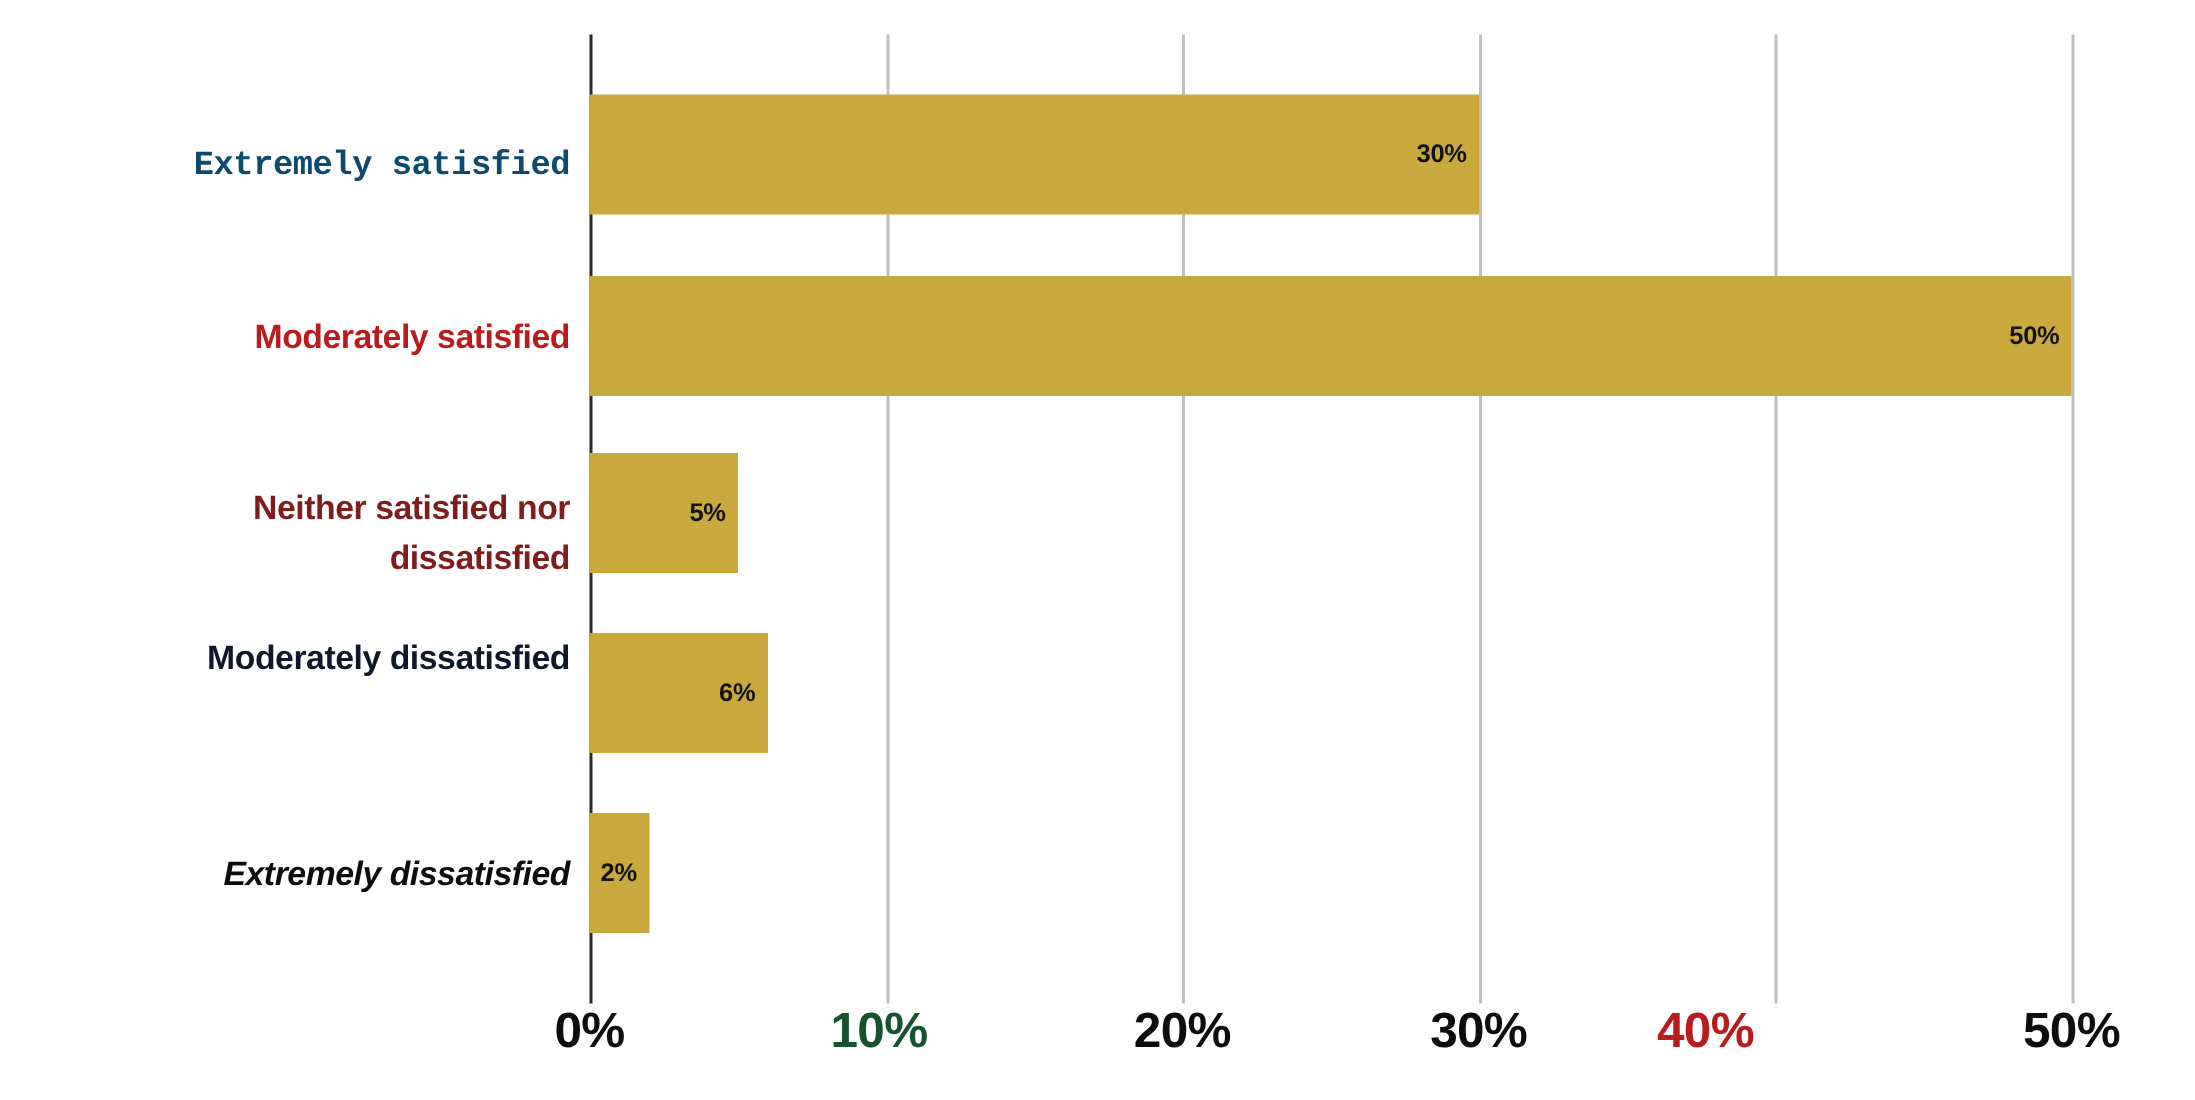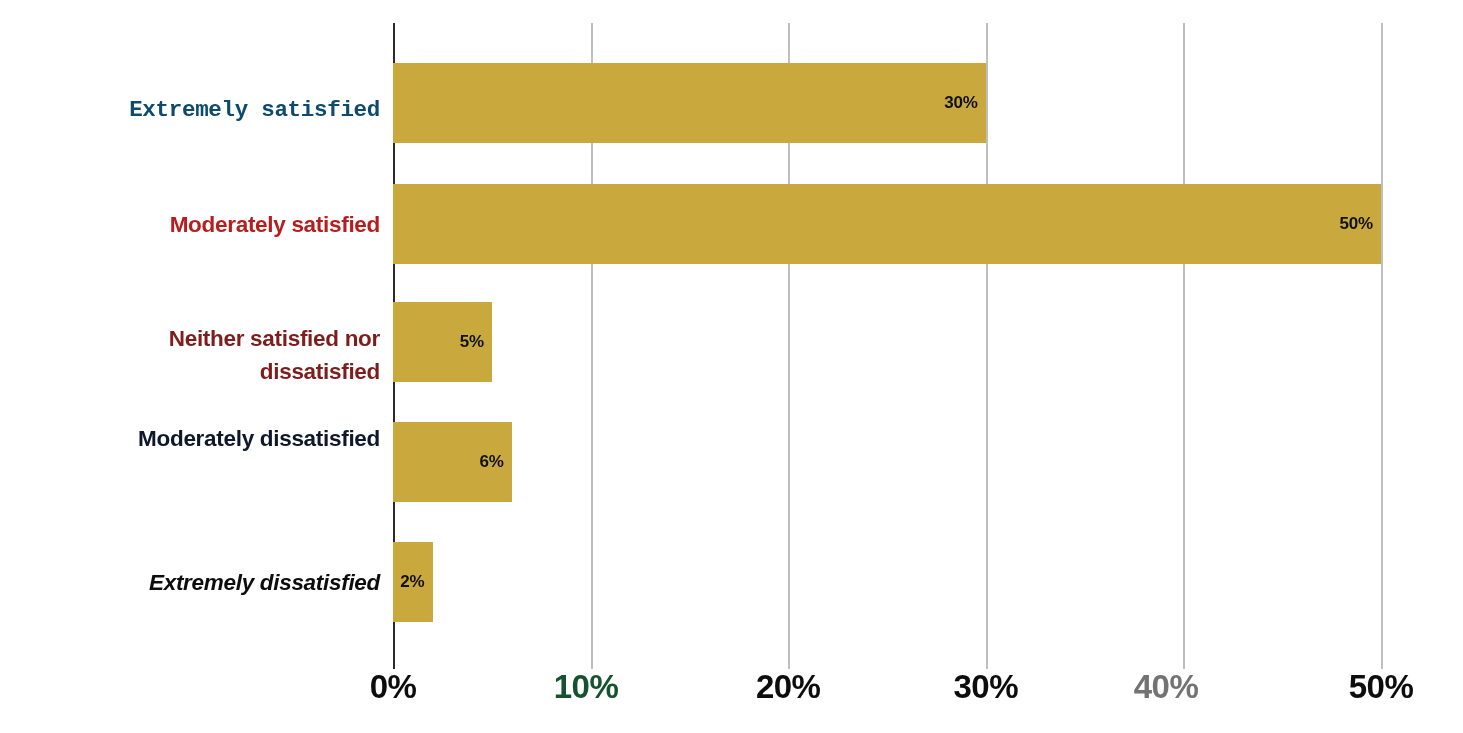--- a/index.html
+++ b/index.html
@@ -136,17 +136,17 @@
 dissatisfied</div>
       <div class="cat-label" style="top: 422px; color: #0f172a;">Moderately dissatisfied</div>
       <div class="cat-label" style="top: 565.5px; color: rgb(13, 13, 13); font-style: italic;">Extremely dissatisfied</div>
     </div>
 
   <div id="xtick-labels">
       <div class="xtick-label" style="left: 313px; color: rgb(13, 13, 13);">0%</div>
       <div class="xtick-label" style="left: 506px; color: #14532d;">10%</div>
       <div class="xtick-label" style="left: 708.2px; color: rgb(13, 13, 13);">20%</div>
       <div class="xtick-label" style="left: 905.8px; color: rgb(13, 13, 13);">30%</div>
-      <div class="xtick-label" style="left: 1086px; color: #737373;">40%</div>
+      <div class="xtick-label" style="left: 1057px; color: #b91c1c;">40%</div>
       <div class="xtick-label" style="left: 1301px; color: rgb(13, 13, 13);">50%</div>
     </div>
 
 </div>
 
 </body></html>

